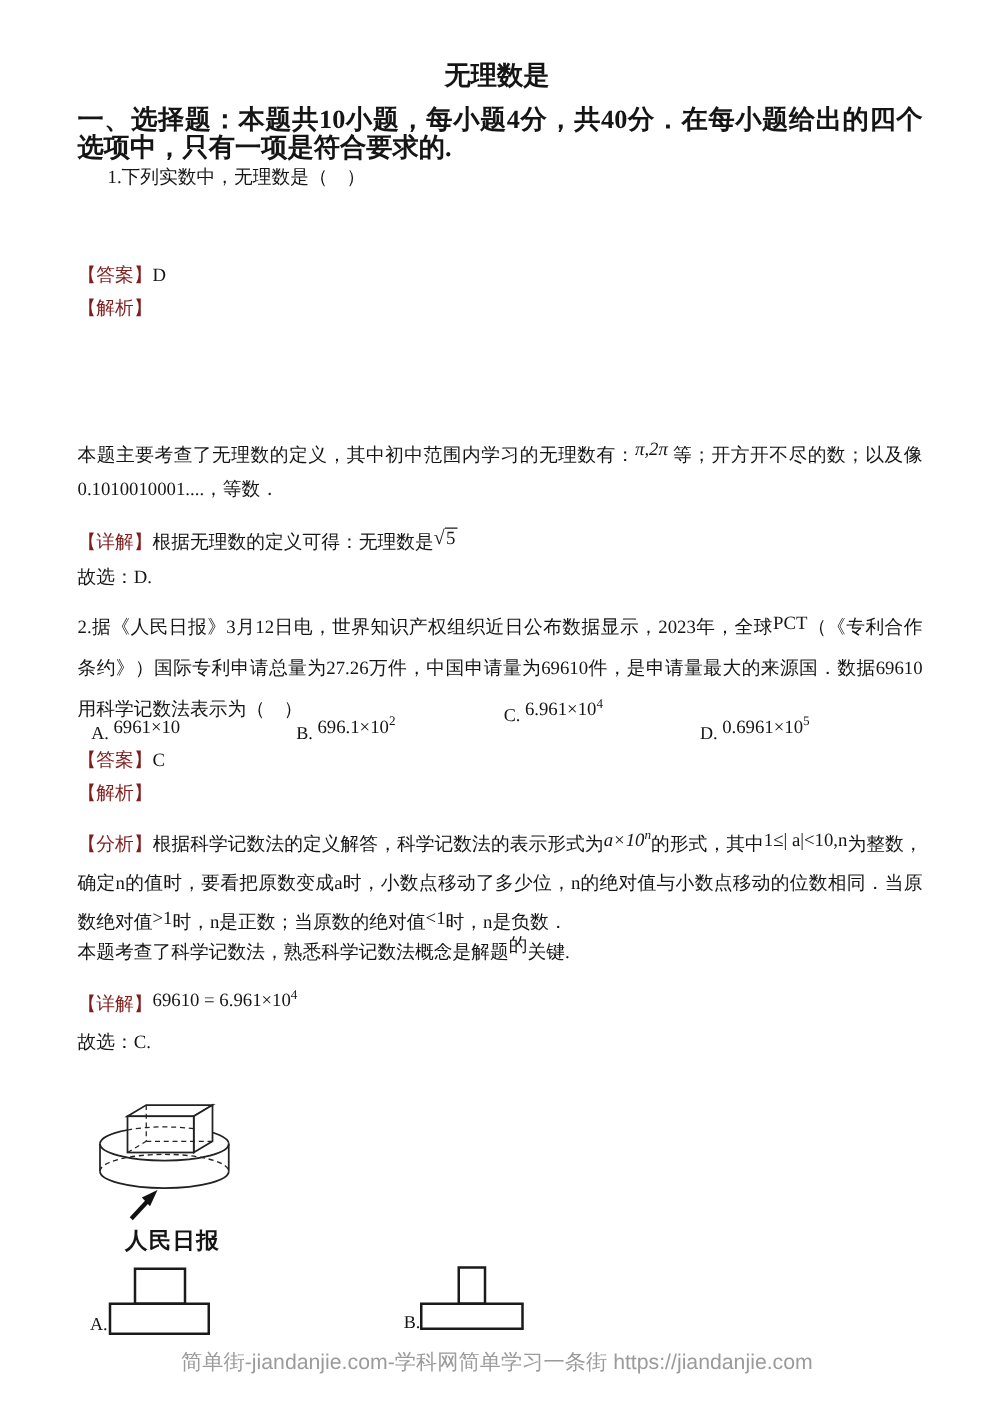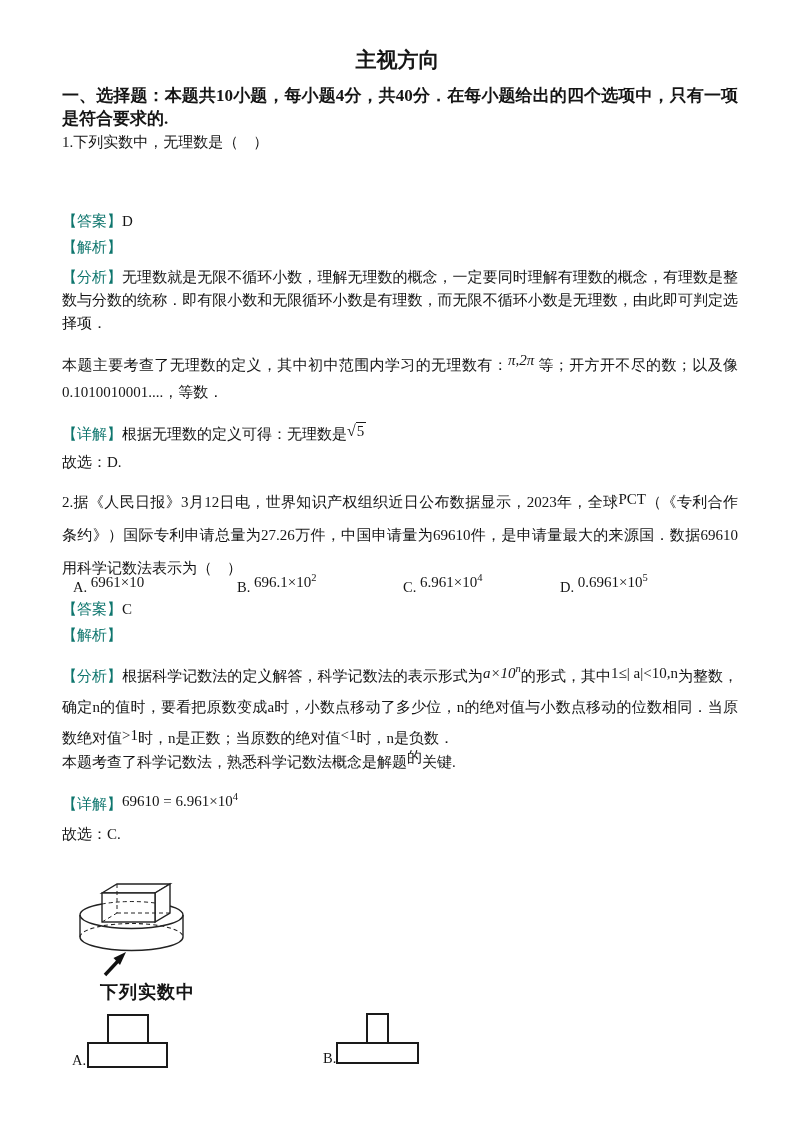--- a/index.html
+++ b/index.html
@@ -1,21 +1,21 @@
 <!DOCTYPE html>
 <html><head>
 <meta charset="utf-8">
 <style>
   html,body{margin:0;padding:0;background:#fff;}
   .page{position:relative;width:795px;height:1125px;background:#ffffff;overflow:hidden;
         font-family:"Liberation Serif","DejaVu Serif",serif;color:#151515;}
   .blk{position:absolute;left:62px;width:676px;font-size:15px;line-height:23px;text-align:justify;}
   .title{left:0;width:795px;text-align:center;font-size:21px;font-weight:bold;line-height:28px;}
-  .section{font-weight:bold;font-size:17px;line-height:23px;}
-  .label{color:#0f766e;}
+  .section{font-weight:bold;font-size:21px;line-height:23px;}
+  .label{color:#7f1d1d;}
   .fm{font-family:"Liberation Serif","DejaVu Serif",serif;}
   .it{font-style:italic;}
   .up{position:relative;top:-5px;}
   .up3{position:relative;top:-3px;}
   sup{font-size:10.5px;line-height:0;}
   .optrow{position:absolute;left:62px;width:700px;height:52px;}
   .opt{position:absolute;white-space:nowrap;font-size:14.5px;}
   .optval{position:relative;top:-5px;font-size:15px;}
   .frac{display:inline-block;vertical-align:-11px;text-align:center;font-size:14.5px;line-height:1.15;margin-left:3px;}
   .frac .num{display:block;border-bottom:1px solid #1a1a1a;padding:0 4px 1px;}
@@ -28,45 +28,44 @@
   .optfig-label{position:absolute;font-size:14.5px;}
   .footer{position:absolute;left:0;top:1078px;width:795px;text-align:center;
           font-family:"Liberation Sans","DejaVu Sans",sans-serif;font-size:17px;color:#9b9b9b;}
   svg{display:block;}
 </style>
 </head>
 <body>
 
 <div class="page">
 
-  <div class="blk title" style="top:46px;">主视方向</div>
+  <div class="blk title" style="top:46px;">无理数是</div>
 
   <div class="blk section" style="top:84px;">一、选择题：本题共10小题，每小题4分，共40分．在每小题给出的四个选项中，只有一项是符合要求的.</div>
 
-  <div class="blk" style="top:131px;">1.下列实数中，无理数是（　）</div>
+  <div class="blk" style="top:131px;margin-left:24px;">1.下列实数中，无理数是（　）</div>
 
 
   <div class="blk" style="top:210px;"><span class="label">【答案】</span><span>D</span></div>
 
   <div class="blk" style="top:236px;"><span class="label">【解析】</span></div>
 
-  <div class="blk" style="top:266px;"><span class="label">【分析】</span><span>无理数就是无限不循环小数，理解无理数的概念，一定要同时理解有理数的概念，有理数是整数与分数的统称．即有限小数和无限循环小数是有理数，而无限不循环小数是无理数，由此即可判定选择项．</span></div>
 
   <div class="blk" style="top:352px;line-height:27px;"><span>本题主要考查了无理数的定义，其中初中范围内学习的无理数有：</span><span class="fm it up">π,2π</span> <span>等；开方开不尽的数；以及像</span><span class="fm">0.1010010001....</span><span>，等数．</span></div>
 
   <div class="blk" style="top:421px;line-height:26px;"><span class="label">【详解】</span><span>根据无理数的定义可得：无理数是</span><span class="fm sqrt up3"><span class="rad">√</span><span class="arg">5</span></span></div>
 
   <div class="blk" style="top:451px;">故选：D.</div>
 
   <div class="blk" style="top:486px;line-height:33px;"><span>2.据《人民日报》3月12日电，世界知识产权组织近日公布数据显示，2023年，全球</span><span class="fm up3">PCT</span><span>（《专利合作条约》）国际专利申请总量为27.26万件，中国申请量为69610件，是申请量最大的来源国．数据69610用科学记数法表示为（　）</span></div>
 
   <div class="optrow" style="top:556px;">
     <span class="opt" style="left:11px;top:23px;"><span>A.</span> <span class="optval fm"><span>6961×10</span><sup></sup></span></span>
     <span class="opt" style="left:175px;top:23px;"><span>B.</span> <span class="optval fm"><span>696.1×10</span><sup>2</sup></span></span>
-    <span class="opt" style="left:341px;top:23px;"><span>C.</span> <span class="optval fm"><span>6.961×10</span><sup>4</sup></span></span>
+    <span class="opt" style="left:341px;top:9px;"><span>C.</span> <span class="optval fm"><span>6.961×10</span><sup>4</sup></span></span>
     <span class="opt" style="left:498px;top:23px;text-align:center;"><span>D.</span> <span class="optval fm"><span>0.6961×10</span><sup>5</sup></span></span>
   </div>
 
   <div class="blk" style="top:598px;"><span class="label">【答案】</span><span>C</span></div>
 
   <div class="blk" style="top:624px;"><span class="label">【解析】</span></div>
 
   <div class="blk" style="top:661px;line-height:31px;"><span class="label">【分析】</span><span>根据科学记数法的定义解答，科学记数法的表示形式为</span><span class="fm up3"><span class="it">a×10</span><sup class="it">n</sup></span><span>的形式，其中</span><span class="fm up3">1≤| a|&lt;10,n</span><span>为整数，确定n的值时，要看把原数变成a时，小数点移动了多少位，n的绝对值与小数点移动的位数相同．当原数绝对值</span><span class="fm up3">&gt;1</span><span>时，n是正数；当原数的绝对值</span><span class="fm up3">&lt;1</span><span>时，n是负数．</span></div>
 
   <div class="blk" style="top:751px;"><span>本题考查了科学记数法，熟悉科学记数法概念是解题</span><span class="up">的</span><span>关键.</span></div>
@@ -96,33 +95,34 @@
 
       <line x1="52" y1="6" x2="52" y2="35" stroke="#222" stroke-width="1" stroke-dasharray="4,3"></line>
       <line x1="37" y1="44" x2="52" y2="35" stroke="#222" stroke-width="1" stroke-dasharray="4,3"></line>
       <line x1="52" y1="35" x2="105" y2="35" stroke="#222" stroke-width="1" stroke-dasharray="4,3"></line>
 
       <g>
         <line x1="40" y1="97" x2="53" y2="83" stroke="#111" stroke-width="3.4"></line>
         <polygon points="61,74 48.5,80 55,87" fill="#111"></polygon>
       </g>
     </svg>
-    <div class="figlabel" style="left:35px;top:102px;">下列实数中</div>
+    <div class="figlabel" style="left:35px;top:102px;">人民日报</div>
   </div>
 
   <span class="optfig-label" style="left:72px;top:1052px;">A.</span>
   <div class="figure" style="left:68px;top:1012px;">
     <svg width="110" height="58" viewBox="0 0 110 58">
       <rect x="40" y="3" width="40" height="28" fill="#fff" stroke="#1a1a1a" stroke-width="2"></rect>
       <rect x="20" y="31" width="79" height="24" fill="#fff" stroke="#1a1a1a" stroke-width="2"></rect>
     </svg>
   </div>
 
   <span class="optfig-label" style="left:323px;top:1050px;">B.</span>
   <div class="figure" style="left:330px;top:1012px;">
     <svg width="100" height="55" viewBox="0 0 100 55">
       <rect x="37" y="2" width="21" height="29" fill="#fff" stroke="#1a1a1a" stroke-width="2"></rect>
       <rect x="7" y="31" width="81" height="20" fill="#fff" stroke="#1a1a1a" stroke-width="2"></rect>
     </svg>
   </div>
 
+  <div class="footer">简单街-jiandanjie.com-学科网简单学习一条街 https://jiandanjie.com</div>
 
 </div>
 
 </body></html>

